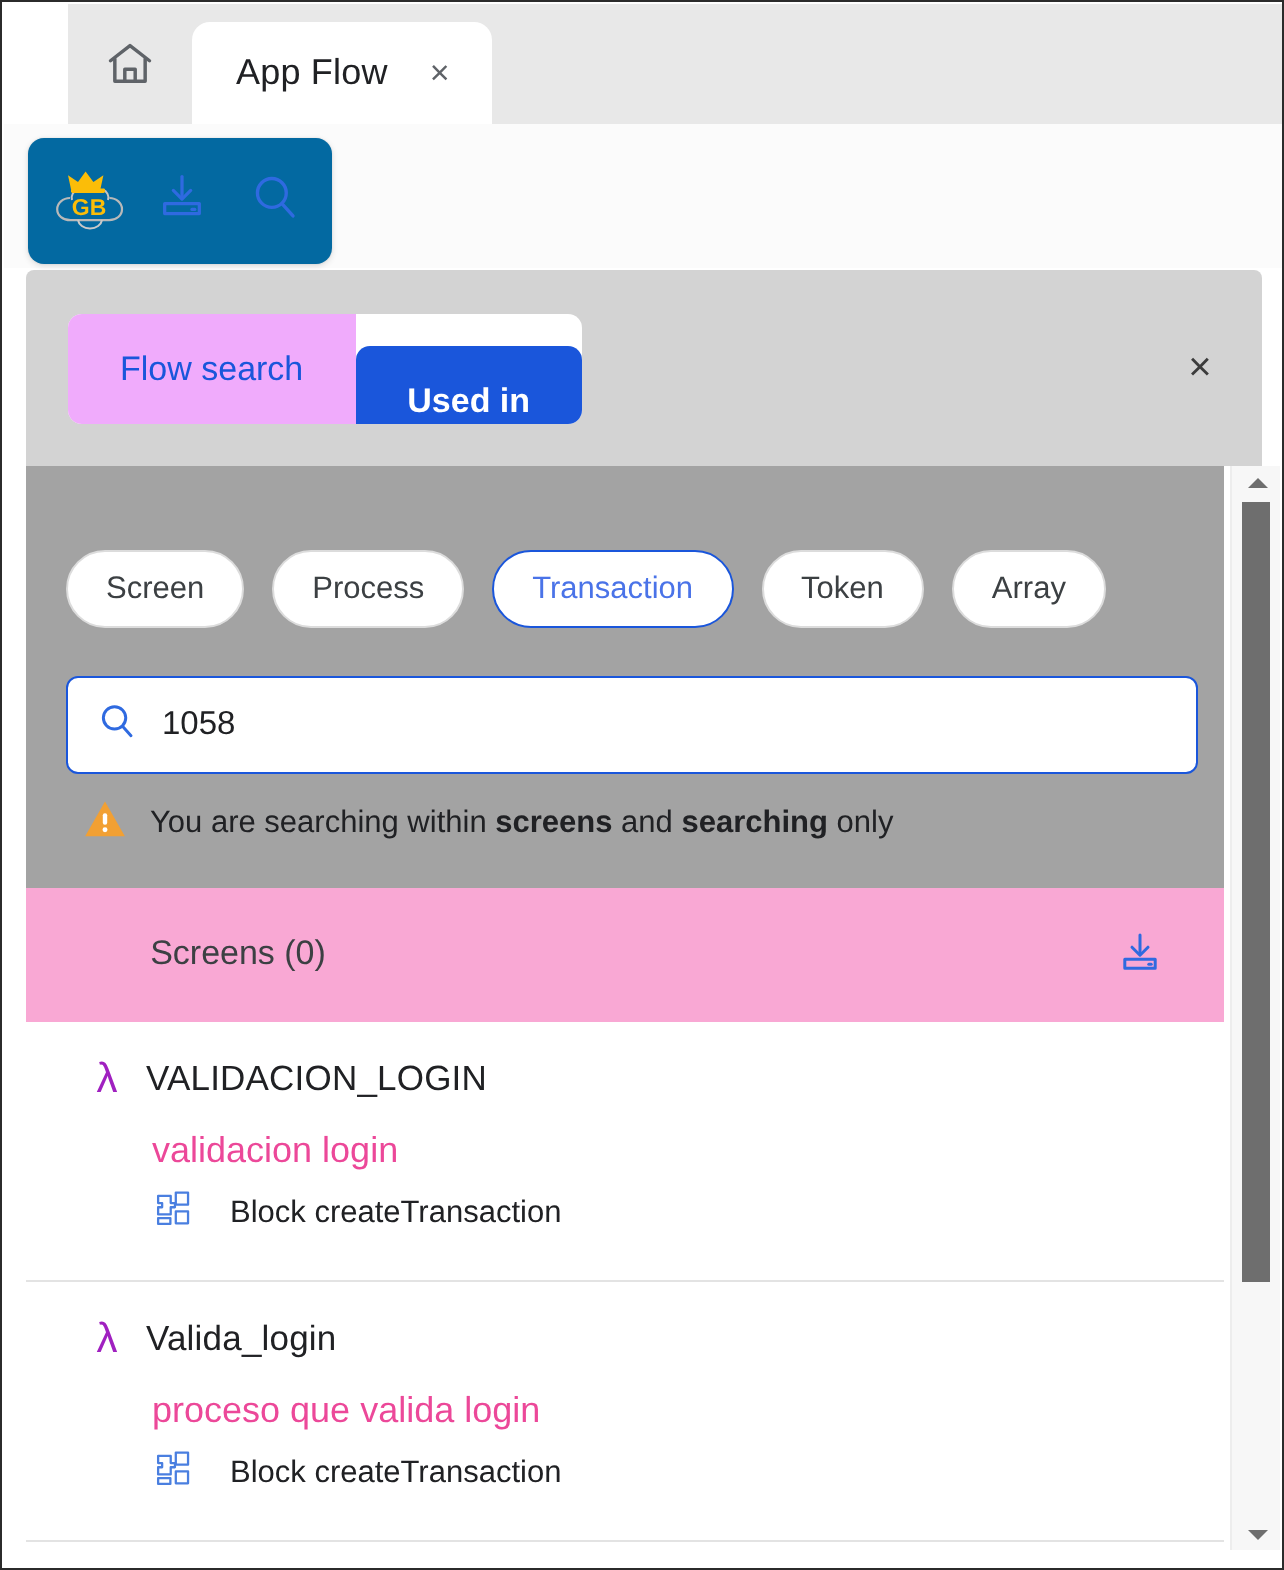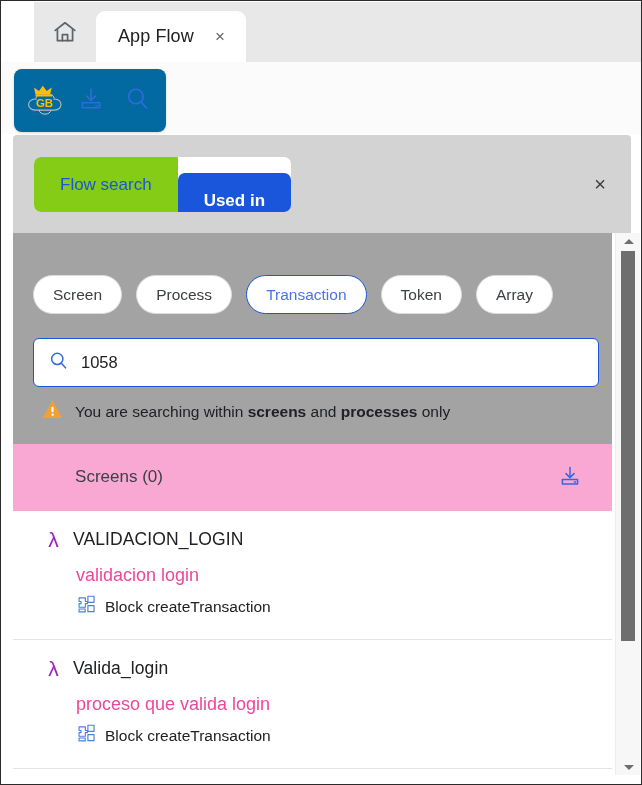--- a/index.html
+++ b/index.html
@@ -105,21 +105,21 @@
     display: flex;
     align-items: center;
     overflow: hidden;
   }
   .seg {
     height: 55px;
     padding: 0 26px;
     display: flex; align-items: center; justify-content: center;
     font-size: 17px;
     color: #1a56db;
-    background: #84cc16;
+    background: #f0abfc;
     cursor: pointer;
     white-space: nowrap;
   }
   .seg.active {
     background: #1a56db;
     color: #ffffff;
     font-weight: bold;
     border-radius: 7px;
     margin-top: 32px;
   }
@@ -268,21 +268,21 @@
     letter-spacing: .1px;
   }
   .res-desc {
     margin: 15px 0 0 31px;
     font-size: 18px;
     color: #ec4899;
   }
   .res-sub-row {
     display: flex;
     align-items: center;
-    gap: 8px;
+    gap: 18px;
     margin: 8px 0 0 31px;
   }
   .res-sub-label {
     font-size: 15.5px;
     color: #202124;
   }
 
   
   .scrollbar {
     position: absolute;
@@ -408,21 +408,21 @@
     </div>
 
     <div class="warn-row">
       <span>
         <svg width="23" height="21" viewBox="0 0 24 22">
           <path d="M12 1.8 22.4 20H1.6z" fill="#f2a033"></path>
           <rect x="10.85" y="8" width="2.3" height="6" rx="1.1" fill="#ffffff"></rect>
           <circle cx="12" cy="16.6" r="1.3" fill="#ffffff"></circle>
         </svg>
       </span>
-      <span class="warn-text"><span>You are searching within </span><b>screens</b><span> and </span><b>processes</b><span> only</span></span>
+      <span class="warn-text"><span>You are searching within </span><b>screens</b><span> and </span><b>searching</b><span> only</span></span>
     </div>
 
   </div>
 
   <div class="res-tabs">
     <div class="res-tab t0">Screens (0)</div>
     <div class="export-btn">
       <span>
         <svg width="24" height="24" viewBox="0 0 24 24" fill="none" stroke="#2f6ae0" stroke-width="1.5" stroke-linecap="round" stroke-linejoin="round">
           <path d="M12 3.5v9"></path>

